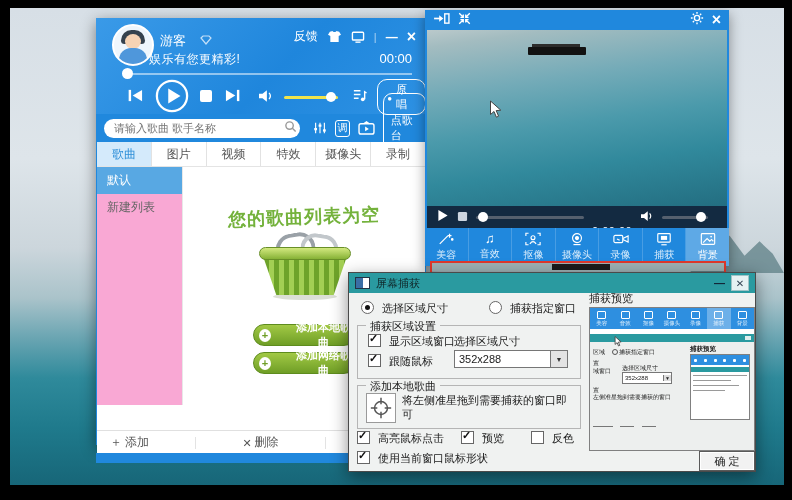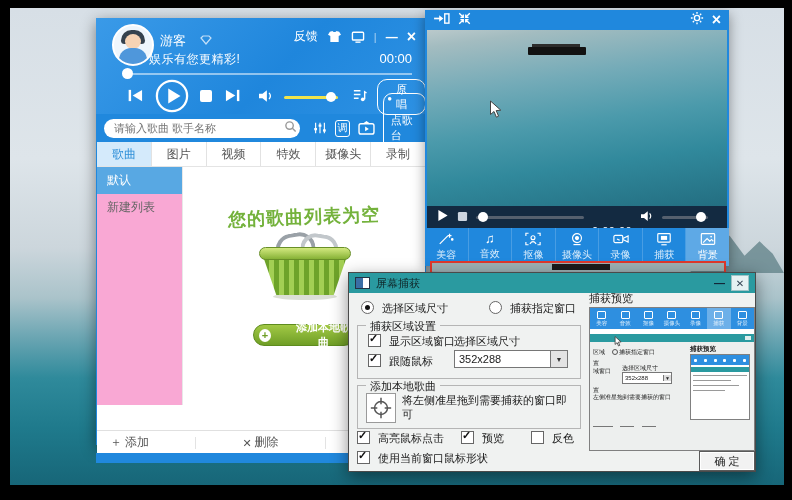--- a/index.html
+++ b/index.html
@@ -289,20 +289,24 @@
           <div class="abs b-sh"></div>
           <div class="abs b-h1"></div>
             <div class="abs b-h2"></div>
           <div class="abs b-bowl"></div>
             <div class="abs b-rim"></div>
         </div>
         <div class="abs gbtn" style="top:157px">
           <span class="plus-c"></span>
           <span>添加本地歌曲</span>
         </div>
+        <div class="abs gbtn" style="top:185px">
+          <span class="plus-c"></span>
+          <span>添加网络歌曲</span>
+        </div>
       </div>
     </div>
 
     <div class="abs pfoot">
       <span class="f-it">
         <span class="f-plus"></span>
         <span>添加</span>
       </span>
       <span class="f-sep"></span>
       <span class="f-it">

